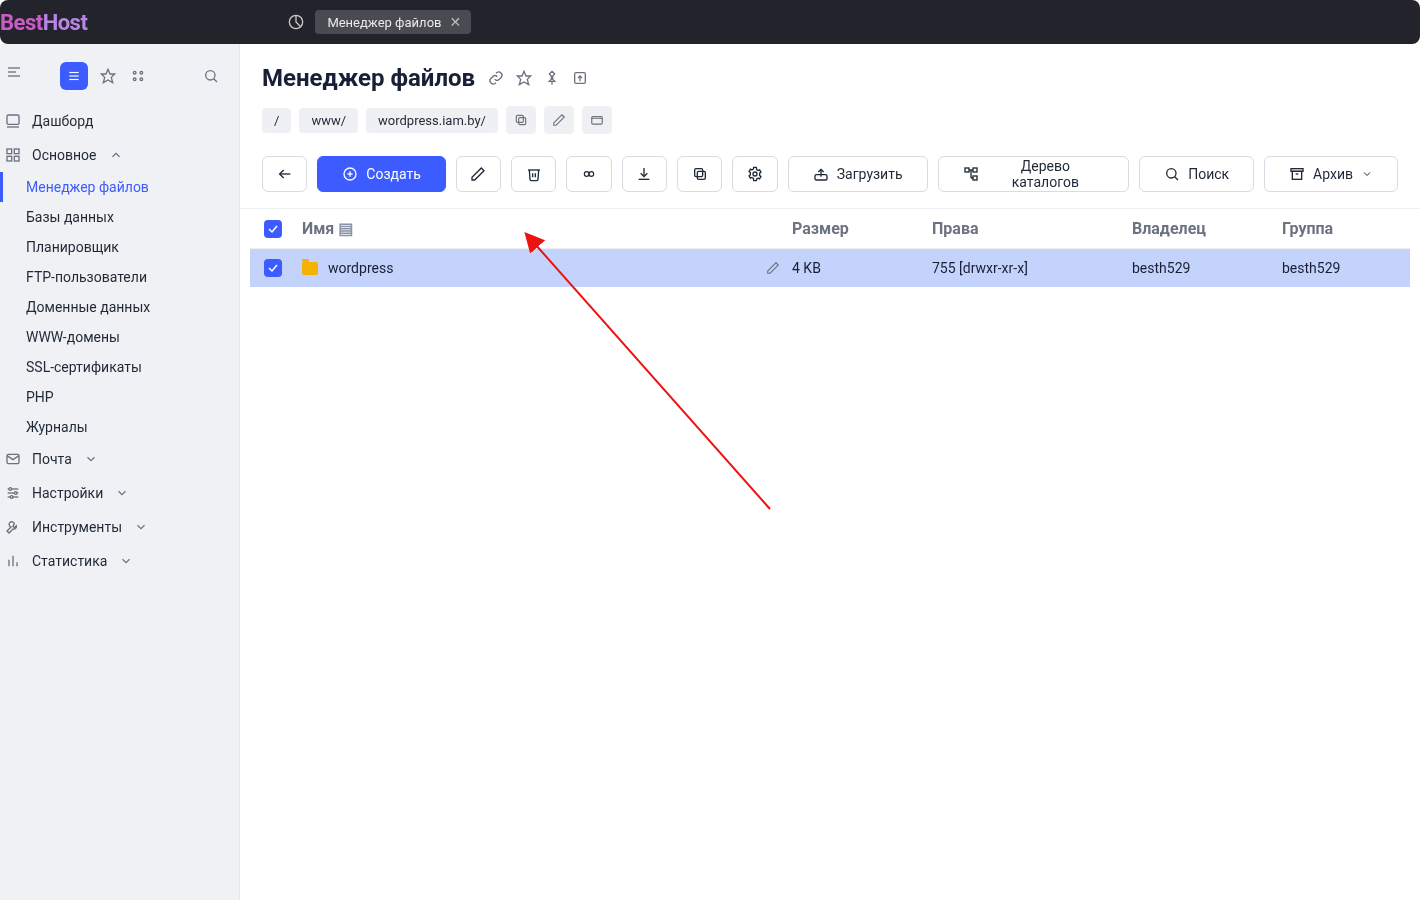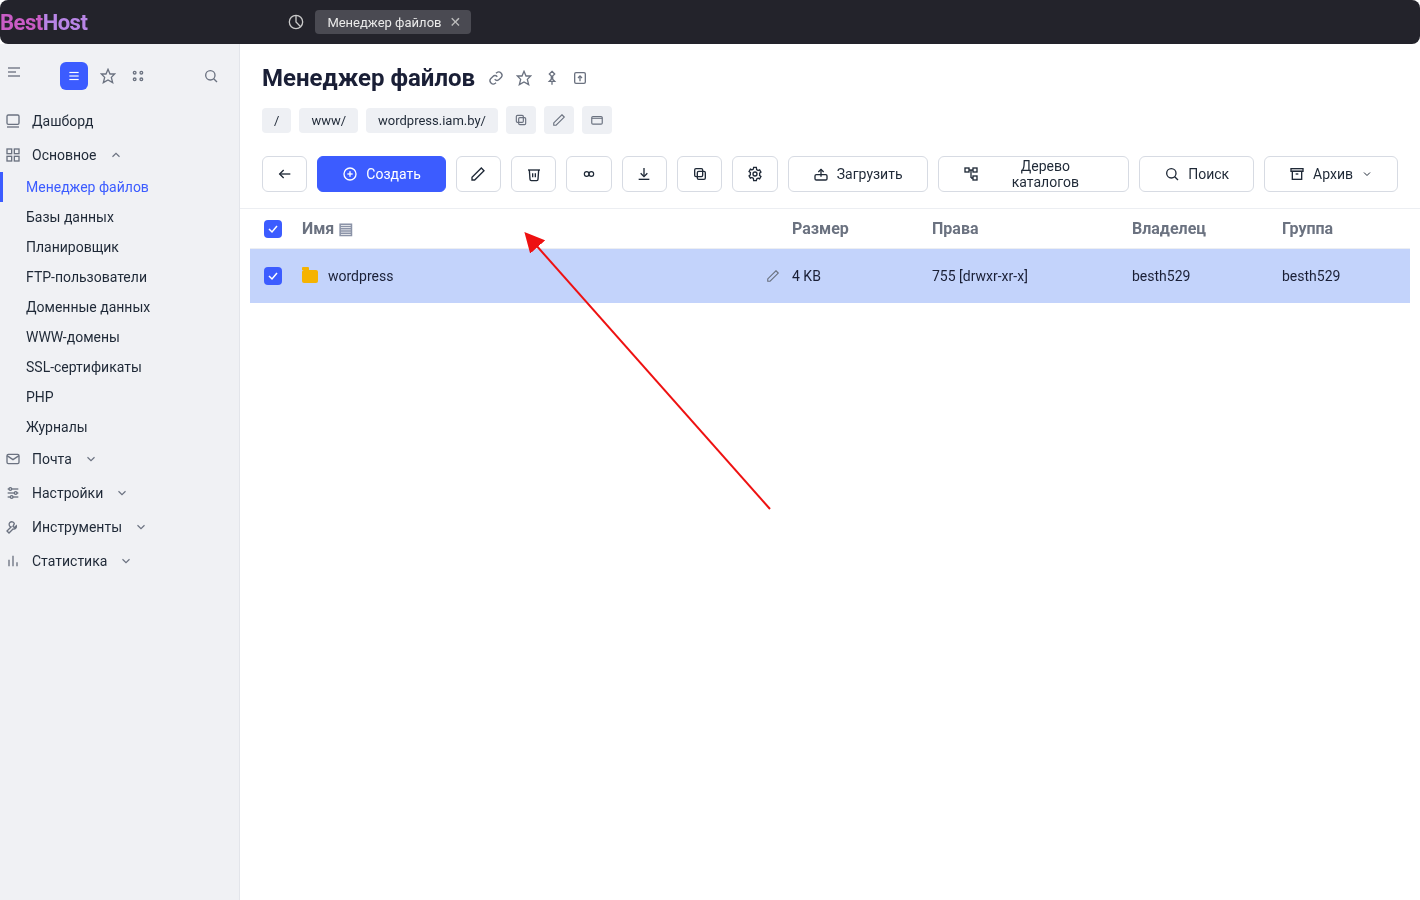--- a/index.html
+++ b/index.html
@@ -41,21 +41,21 @@
   .crumb{background:#eef0f4;border-radius:4px;padding:5px 12px;font-size:13px;color:#1f2937;cursor:pointer;}
   .crumb-ico{background:#eef0f4;border-radius:4px;width:30px;height:28px;display:flex;align-items:center;justify-content:center;color:#6b7280;cursor:pointer;}
   .toolbar{display:flex;align-items:center;gap:10px;padding:14px 22px 16px 22px;border-bottom:1px solid #eceef2;flex-wrap:nowrap;}
   .btn{height:36px;border:1px solid #d7dbe3;border-radius:6px;background:#fff;display:flex;align-items:center;justify-content:center;gap:8px;padding:0 24px;color:#1f2937;cursor:pointer;font-size:14px;}
   .btn.icon-only{width:46px;padding:0;}
   .btn.primary{background:#3c5cff;border-color:#3c5cff;color:#fff;}
   .btn .ico{display:flex;align-items:center;justify-content:center;}
   
   .table-wrap{position:relative;flex:1;overflow:auto;padding:0 10px 0 10px;}
   .filehead{display:grid;grid-template-columns:44px 1fr 140px 200px 150px 120px;align-items:center;padding:10px 8px;color:#6b7280;font-size:16px;border-bottom:1px solid #eceef2;font-weight:bold;}
-  .filerow{display:grid;grid-template-columns:44px 1fr 140px 200px 150px 120px;align-items:center;padding:18px 8px;font-size:14px;}
+  .filerow{display:grid;grid-template-columns:44px 1fr 140px 200px 150px 120px;align-items:center;padding:10px 8px;font-size:14px;}
   .filerow.selected{background:#c3d3fb;}
   .chk{width:18px;height:18px;border-radius:4px;background:#3c5cff;display:flex;align-items:center;justify-content:center;color:#fff;margin-left:6px;}
   .namecell{display:flex;align-items:center;gap:10px;}
   .folder{width:16px;height:13px;background:#f5b301;border-radius:2px;position:relative;}
   .folder::before{content:"";position:absolute;top:-3px;left:0;width:7px;height:3px;background:#f5b301;border-radius:1px 1px 0 0;}
   .editico{color:#6b7280;margin-right:12px;}
   .sort-ico{color:#8b93a7;margin-left:4px;}
   
   .arrow-svg{position:absolute;left:280px;top:20px;pointer-events:none;}
   svg{display:block;}

